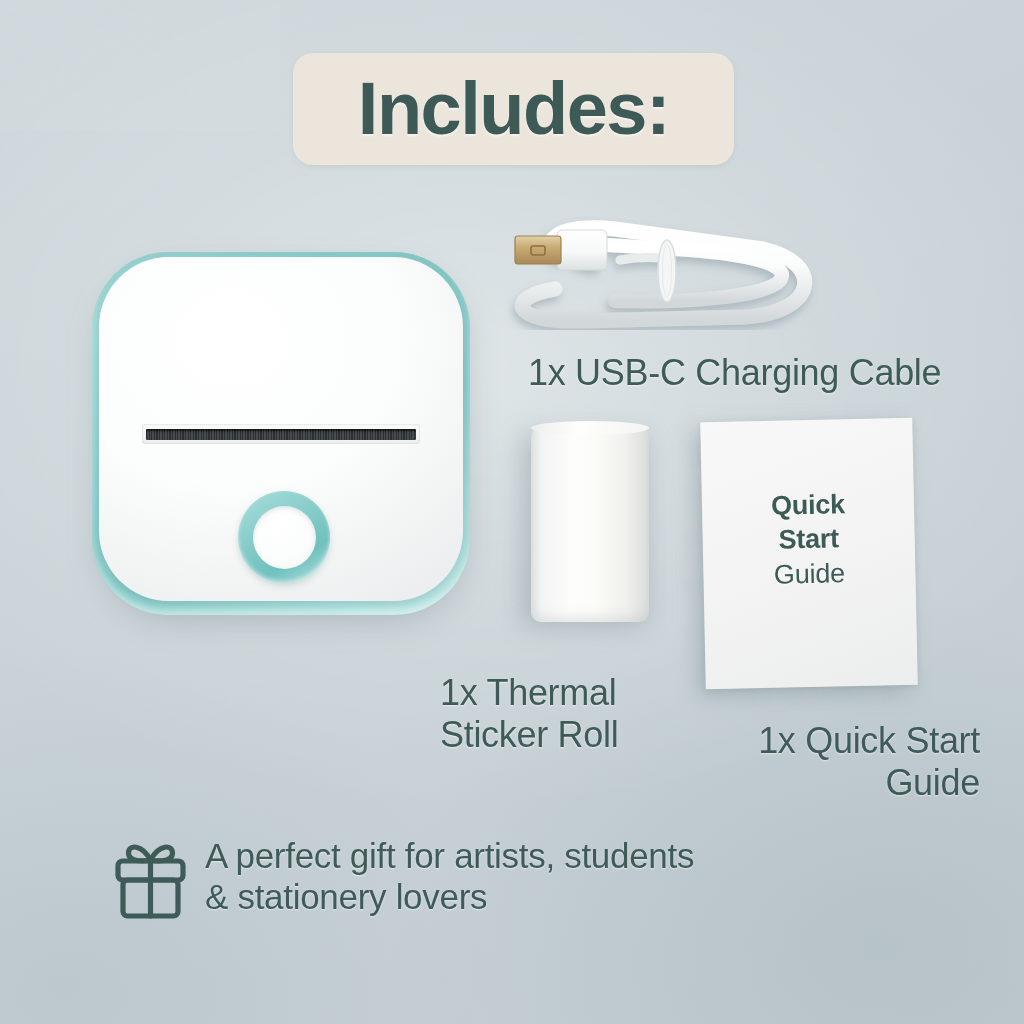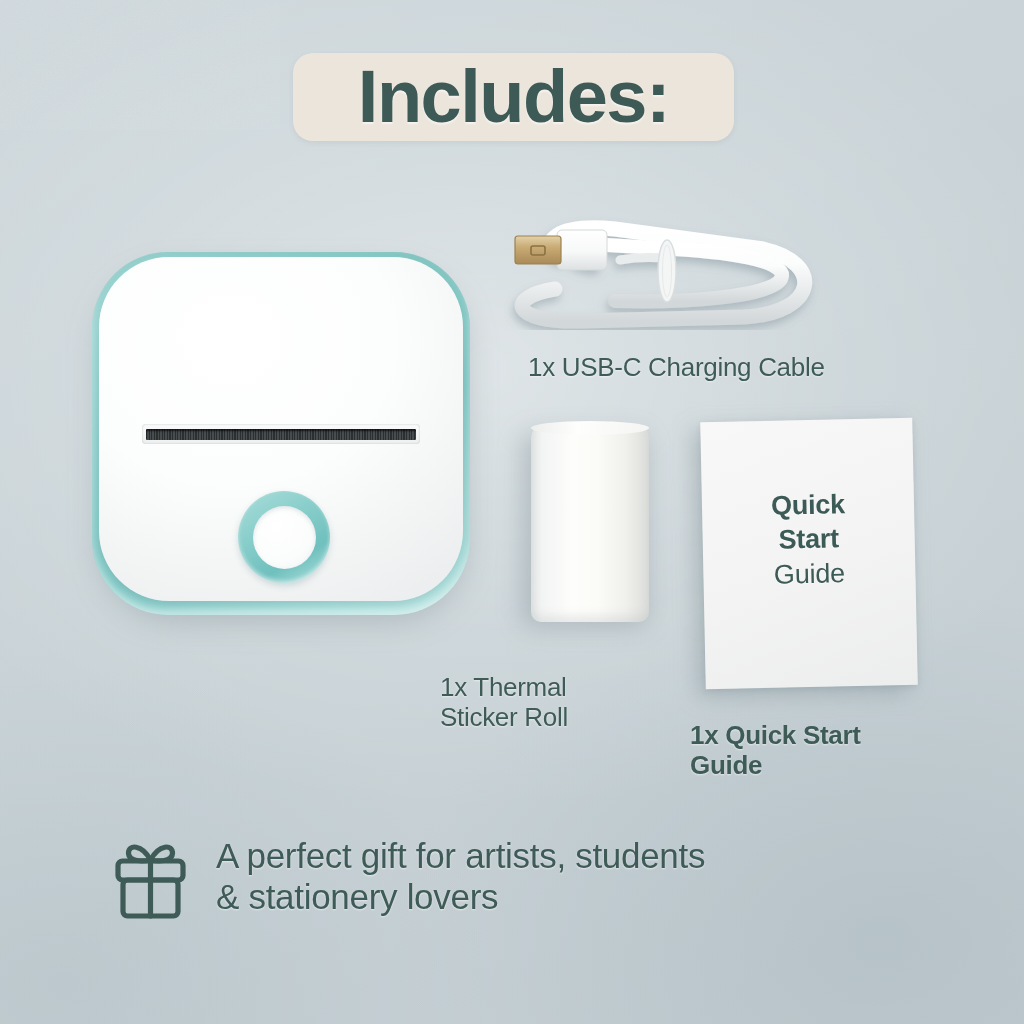--- a/index.html
+++ b/index.html
@@ -35,42 +35,42 @@
     pointer-events: none;
     mix-blend-mode: overlay;
   }
 
   
   #header-banner {
     position: absolute;
     left: 293px;
     top: 53px;
     width: 441px;
-    height: 88px;
+    height: 112px;
     background: #ece5dc;
     border-radius: 20px;
     display: flex;
     align-items: center;
     justify-content: center;
     box-shadow: 0 2px 5px rgba(90,105,112,0.10);
   }
   #header-title {
     font-size: 74px;
     font-weight: 700;
     letter-spacing: -1.5px;
     color: #3d5a56;
     line-height: 1;
     text-shadow: 0 2px 2px rgba(255,255,255,0.55);
   }
 
   
   .caption {
     position: absolute;
     color: #3e5b57;
-    font-size: 26px;
+    font-size: 36px;
     line-height: 1.16;
     letter-spacing: -0.3px;
     text-shadow: 0 1px 2px rgba(255,255,255,0.55);
     white-space: pre-line;
   }
 
   
   #printer-wrap {
     position: absolute;
     left: 92px;
@@ -245,21 +245,21 @@
   }
   .guide-line.bold { font-weight: 700; }
 
   
   #footer-note {
     position: absolute;
     left: 112px;
     top: 836px;
     display: flex;
     align-items: flex-start;
-    gap: 26px;
+    gap: 15px;
   }
   #gift-icon { flex: none; margin-top: 4px; }
   #footer-text {
     color: #3e5b57;
     font-size: 35px;
     line-height: 1.17;
     letter-spacing: -0.3px;
     text-shadow: 0 1px 2px rgba(255,255,255,0.55);
     white-space: pre-line;
   }
@@ -356,21 +356,21 @@
 
   <div id="guide-wrap">
     <div id="guide-shadow"></div>
     <div id="guide-page">
       <span class="guide-line bold">Quick</span>
       <span class="guide-line bold">Start</span>
       <span class="guide-line">Guide</span>
     </div>
   </div>
 
-  <div class="caption" style="left:690px; top:720px; width:290px; text-align:left;font-weight:bold;">1x Quick Start
+  <div class="caption" style="left:690px; top:720px; width:290px; text-align:right;">1x Quick Start
 Guide</div>
 
   <div id="footer-note">
     <svg id="gift-icon" width="78" height="80" viewBox="0 0 78 80">
       <g fill="none" stroke="#3e5b57" stroke-width="5.2" stroke-linejoin="round" stroke-linecap="round">
         <path d="M38.5,20 C30,4 16,4 16.5,13.5 C17,22 31,21.5 38.5,20 Z"></path>
         <path d="M38.5,20 C47,4 61,4 60.5,13.5 C60,22 46,21.5 38.5,20 Z"></path>
         <rect x="6" y="21" width="65" height="19" rx="4.5"></rect>
         <rect x="11" y="40" width="55" height="36" rx="4.5"></rect>
         <line x1="38.5" y1="21" x2="38.5" y2="76"></line>

